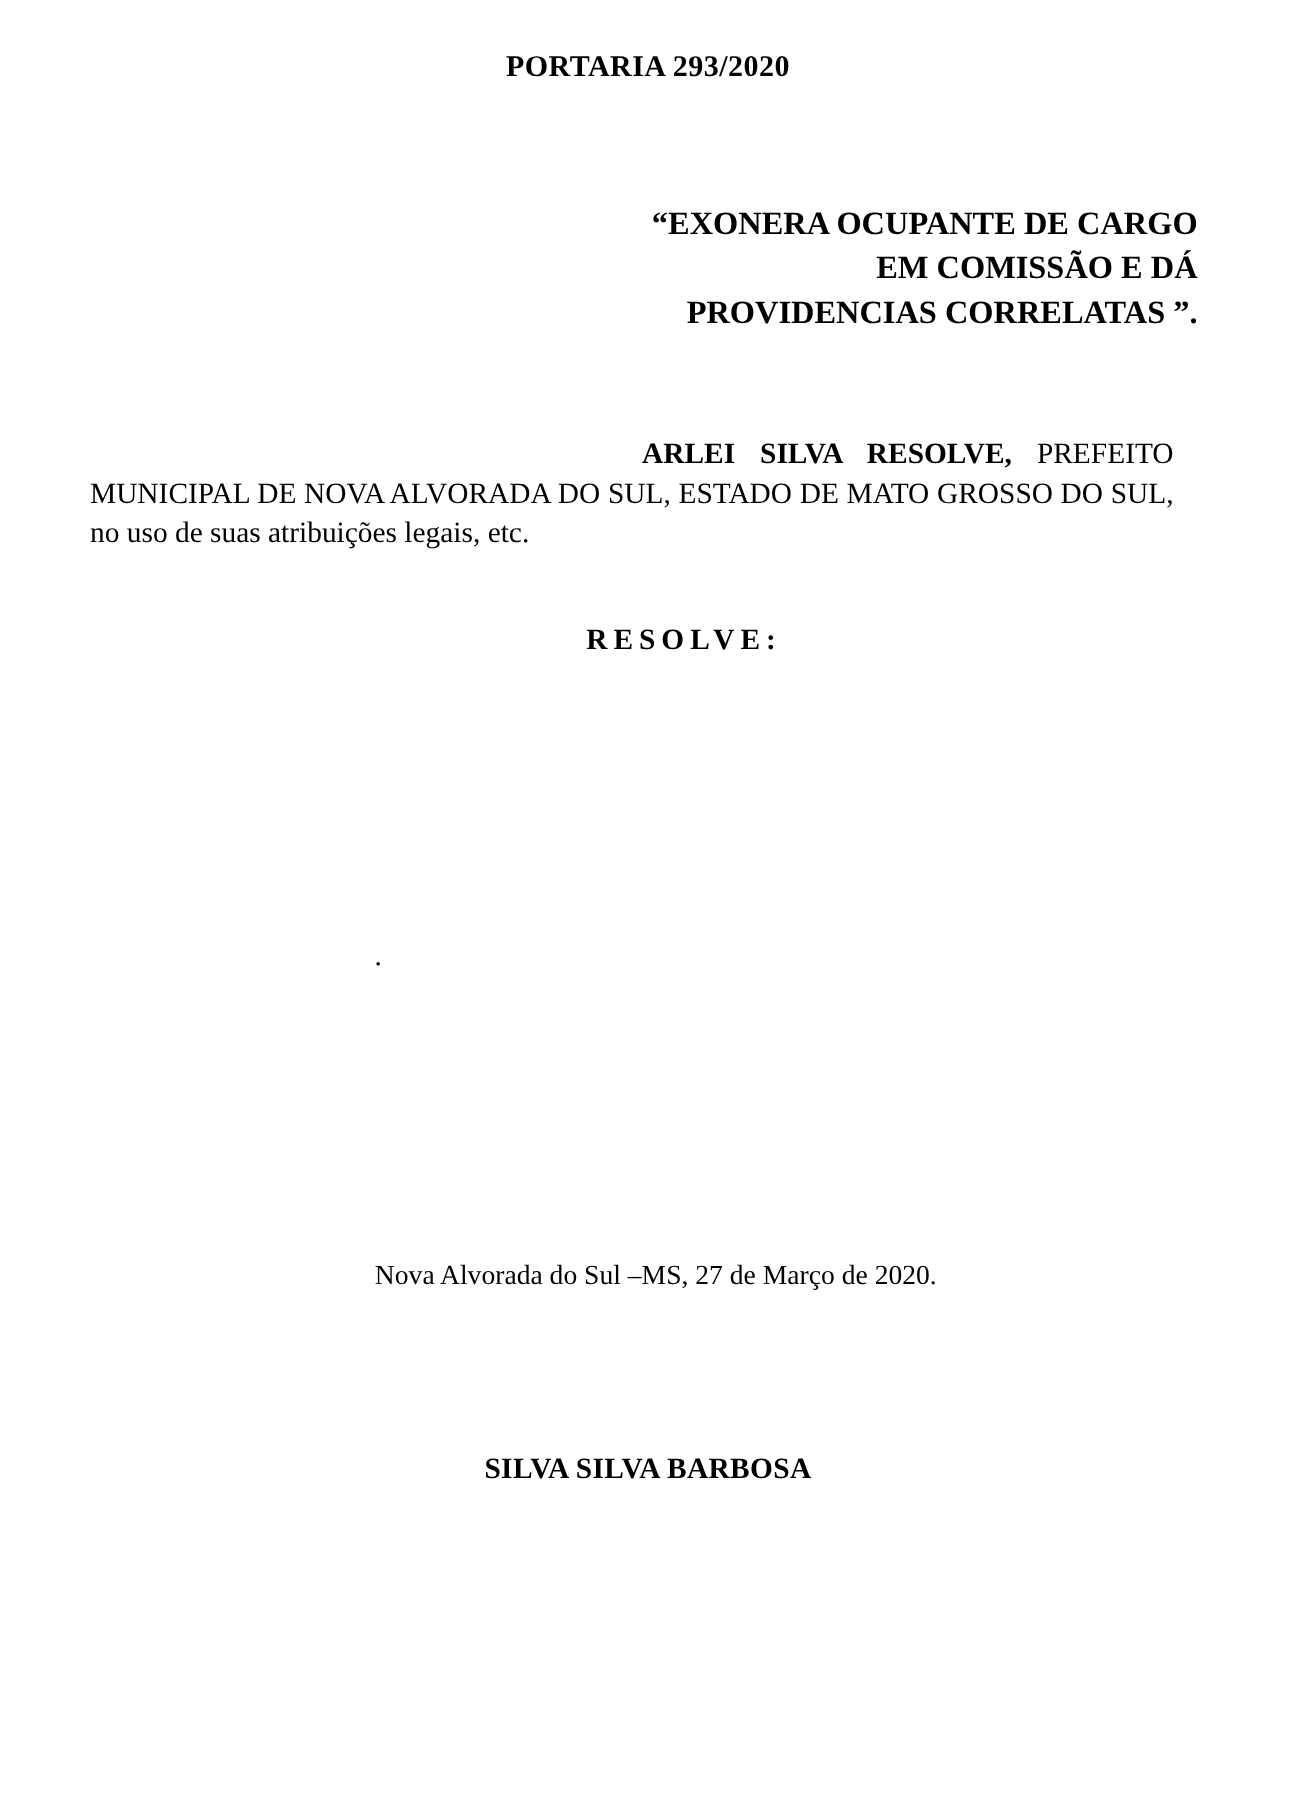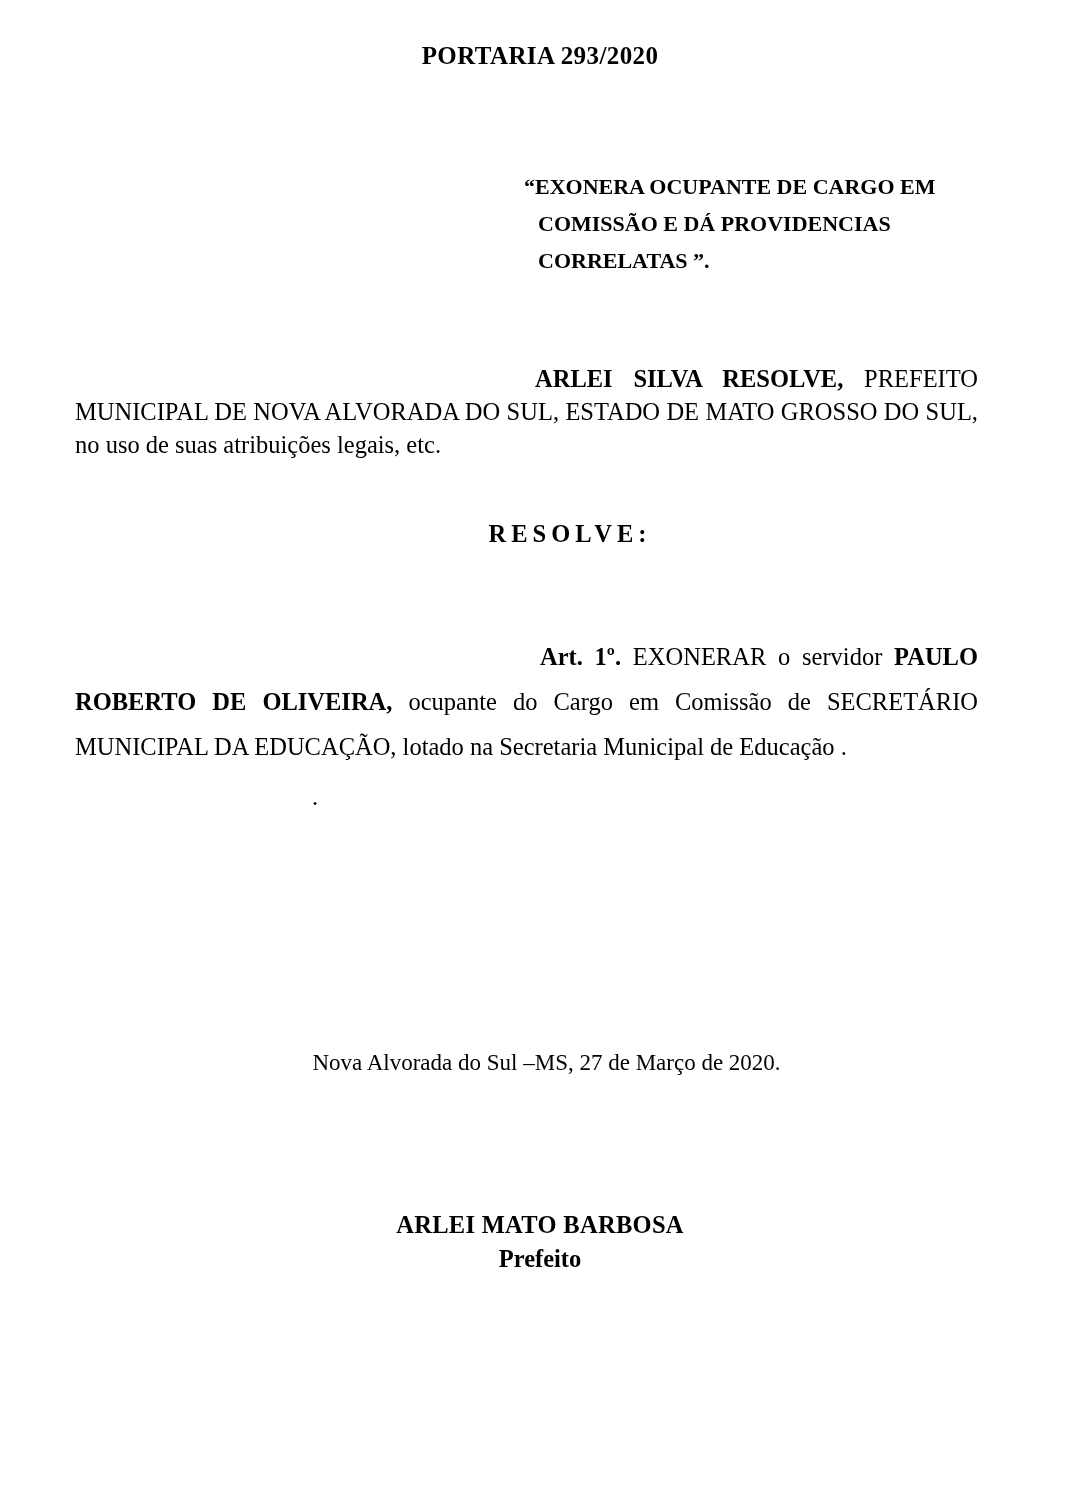--- a/index.html
+++ b/index.html
@@ -37,23 +37,23 @@
     letter-spacing: 0.4px;
   }
 
   
   .epigraph {
     position: absolute;
     left: 524px;
     top: 168px;
     width: 460px;
     font-weight: bold;
-    font-size: 22px;
+    font-size: 27px;
     line-height: 37px;
-    text-align: left;
+    text-align: right;
     text-indent: -14px;
     padding-left: 14px;
   }
 
   
   .preamble {
     position: absolute;
     left: 75px;
     top: 362px;
     width: 903px;
@@ -133,27 +133,23 @@
   <div class="doc-title">PORTARIA 293/2020</div>
 
   <div class="epigraph">“EXONERA OCUPANTE DE CARGO EM COMISSÃO E DÁ PROVIDENCIAS CORRELATAS ”.</div>
 
   <div class="preamble">
     <b>ARLEI SILVA RESOLVE,</b><span> PREFEITO MUNICIPAL DE NOVA ALVORADA DO SUL, ESTADO DE MATO GROSSO DO SUL, no uso de suas atribuições legais, etc.</span>
   </div>
 
   <div class="resolve">RESOLVE:</div>
 
-  <div class="article art-1">
-    <b>Art. 1º.</b><span> EXONERAR o servidor </span><b>PAULO ROBERTO DE OLIVEIRA,</b><span> ocupante do Cargo em Comissão de SECRETÁRIO MUNICIPAL DA EDUCAÇÃO, lotado na Secretaria Municipal de Educação .</span>
-  </div>
 
   <div class="stray-dot">.</div>
 
 
   <div class="date-line">Nova Alvorada do Sul –MS, 27 de Março de 2020.</div>
 
   <div class="signature">
-    <span class="sig-name">ARLEI MATO BARBOSA</span>
-    <span class="sig-role">Prefeito</span>
+    <span class="sig-name">SILVA SILVA BARBOSA</span>
   </div>
 
 </div>
 
 </body></html>

